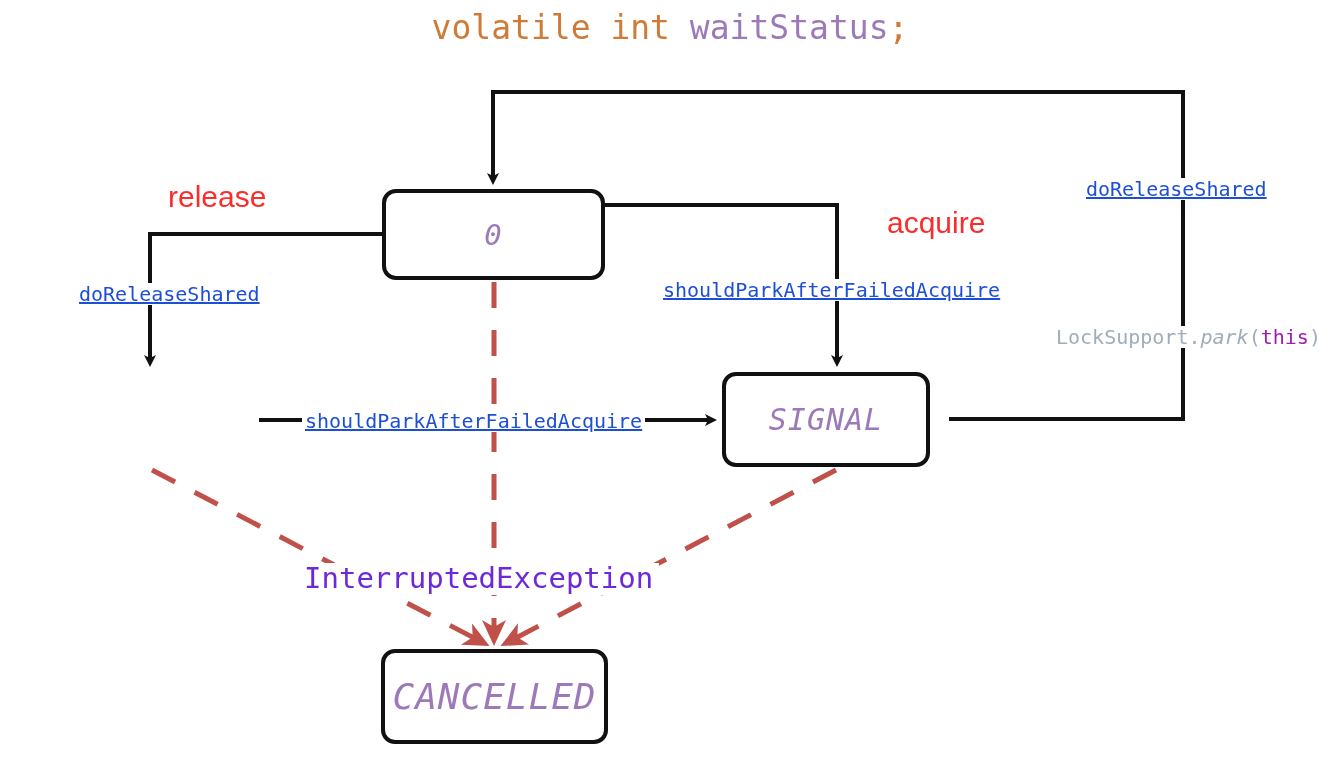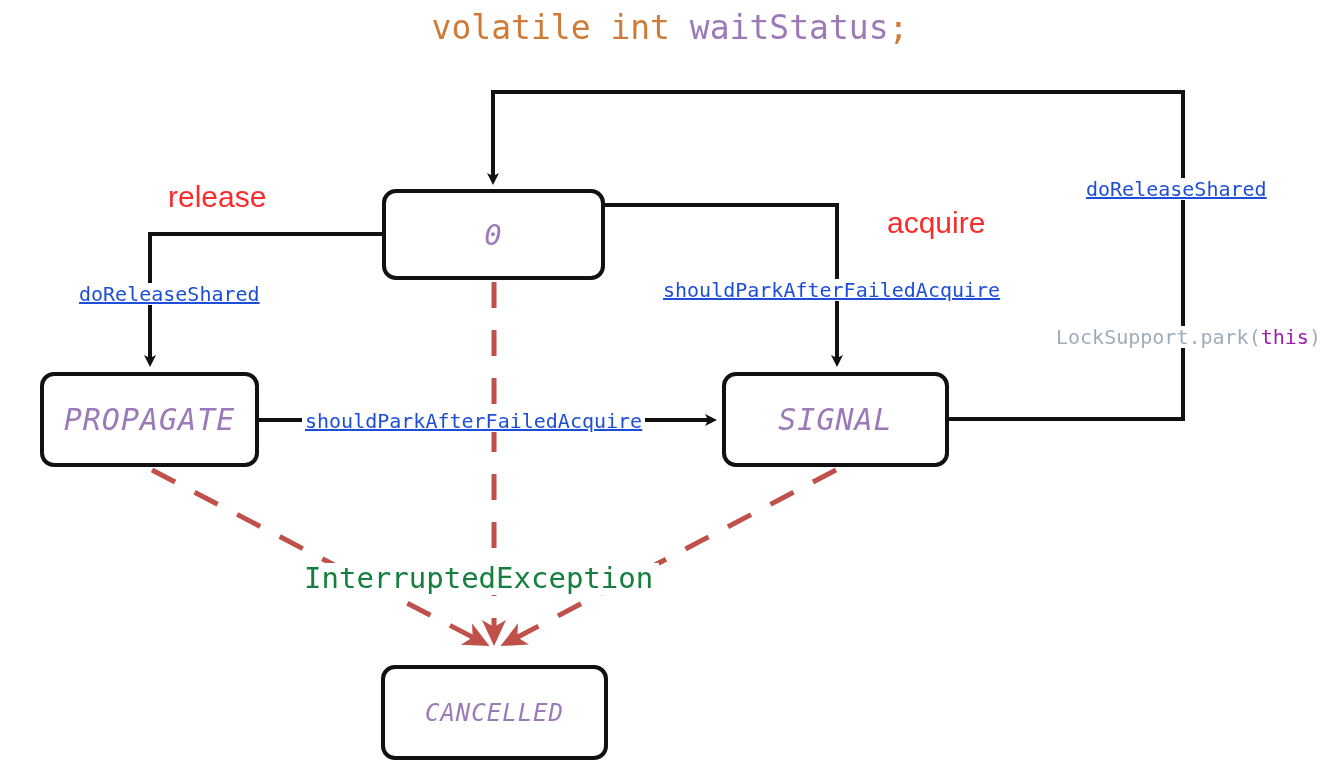--- a/index.html
+++ b/index.html
@@ -35,41 +35,41 @@
     display:flex;
     align-items:center;
     justify-content:center;
     font-family:"DejaVu Sans Mono", monospace;
     font-style:italic;
     color:#9c79b8;
     letter-spacing:1px;
   }
   #node-zero{left:382px;top:189px;width:223px;height:91px;font-size:29px;}
   #node-propagate{left:40px;top:372px;width:219px;height:95px;font-size:30px;}
-  #node-signal{left:722px;top:372px;width:227px;height:95px;font-size:30px;}
-  #node-cancelled{left:381px;top:665px;width:227px;height:95px;font-size:24px;}
+  #node-signal{left:722px;top:372px;width:208px;height:95px;font-size:30px;}
+  #node-cancelled{left:381px;top:649px;width:227px;height:95px;font-size:36px;}
 
   .lbl{
     position:absolute;
     white-space:nowrap;
     font-family:"DejaVu Sans Mono", monospace;
     background:#ffffff;
     padding:0 3px;
     line-height:1.1;
   }
   .lbl-red{
     color:#fa2c2c;
     font-family:"Liberation Sans", sans-serif;
     font-size:30px;
     background:transparent;
   }
   .lbl-orange{color:#1d4ed8;font-size:20px;text-decoration:underline;}
   .lbl-gray{color:#9fadbb;font-size:20px;}
-  .lbl-gray-big{color:#15803d;font-size:29px;background:#ffffff;padding:0 6px;}
-  .it{}
+  .lbl-gray-big{color:#6d28d9;font-size:29px;background:#ffffff;padding:0 6px;}
+  .it{font-style:italic;}
   .or{color:#a21caf;}
 
   #lbl-release{left:165px;top:180px;text-align:right;}
   #lbl-acquire{left:856px;top:206px;margin-left:28px;}
   #lbl-dorel-left{left:76px;top:283px;}
   #lbl-dorel-right{left:1083px;top:178px;}
   #lbl-spafa-right{left:660px;top:279px;}
   #lbl-spafa-mid{left:302px;top:410px;}
   #lbl-locksupport{left:1053px;top:326px;}
   #lbl-interrupted{left:298px;top:563px;}
@@ -116,23 +116,20 @@
     </g>
 
     <g>
       <path d="M836,470 L512,640" fill="none" stroke="#c0504a" stroke-width="5" stroke-dasharray="26 22" stroke-linecap="butt" marker-end="url(#ah-red)"></path>
     </g>
   </svg>
 
   <div class="node" id="node-zero">
       <span>0</span>
     </div>
-  <div class="node" id="node-propagate">
-      <span>PROPAGATE</span>
-    </div>
   <div class="node" id="node-signal">
       <span>SIGNAL</span>
     </div>
   <div class="node" id="node-cancelled">
       <span>CANCELLED</span>
     </div>
 
   <div class="lbl lbl-red" id="lbl-release">release</div>
   <div class="lbl lbl-red" id="lbl-acquire">acquire</div>
 

